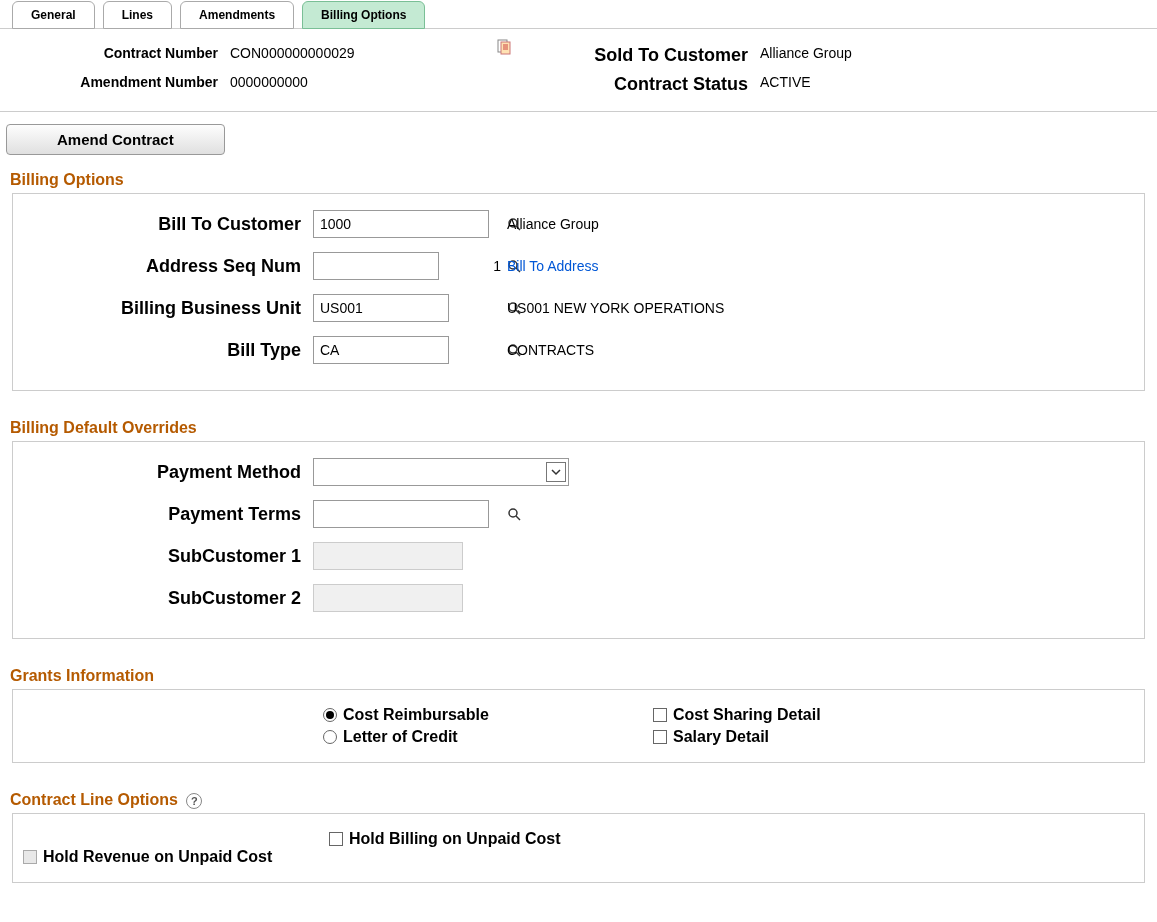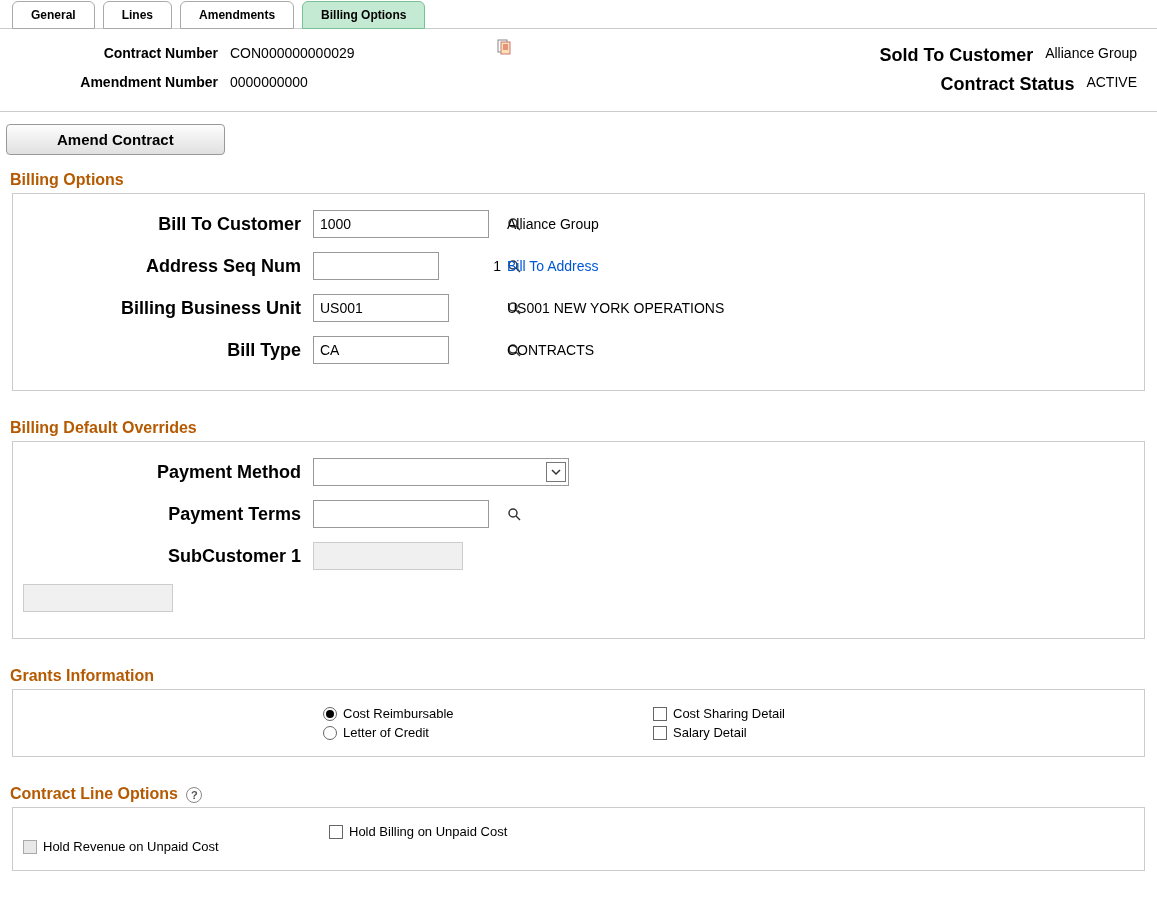--- a/index.html
+++ b/index.html
@@ -33,21 +33,20 @@
     background: #c4ead3;
     border-color: #7abf96;
   }
   .header-info {
     padding: 16px 20px 8px 20px;
     position: relative;
   }
   .header-row {
     display: flex;
     margin-bottom: 8px;
-    justify-content: space-between;
   }
   .header-left {
     display: flex;
     width: 480px;
   }
   .header-right {
     display: flex;
   }
   .header-label {
     width: 210px;
@@ -194,22 +193,22 @@
     content: "";
     width: 8px; height: 8px;
     background: #000;
     border-radius: 50%;
   }
   .checkbox.disabled {
     background: #e8e8e8;
     border-color: #aaa;
   }
   .option-label {
-    font-weight: normal;
-    font-size: 13px;
+    font-weight: bold;
+    font-size: 16px;
   }
   .help-icon {
     display: inline-flex;
     width: 16px; height: 16px;
     border: 1px solid #888;
     border-radius: 50%;
     align-items: center;
     justify-content: center;
     font-size: 11px;
     color: #555;
@@ -356,20 +355,21 @@
             <line x1="9" y1="9" x2="13" y2="13" stroke="#333" stroke-width="1.5"></line>
           </svg>
       </span>
     </div>
   </div>
   <div class="form-row">
     <div class="form-label">SubCustomer 1</div>
     <div class="readonly-input"></div>
   </div>
   <div class="form-row">
+    <div class="form-label">SubCustomer 2</div>
     <div class="readonly-input"></div>
   </div>
 </div>
 
 <div class="section-title">Grants Information</div>
 <div class="section-box">
   <div class="grants-row">
     <div class="grants-col left">
       <span class="radio checked"></span>
       <span class="option-label">Cost Reimbursable</span>

